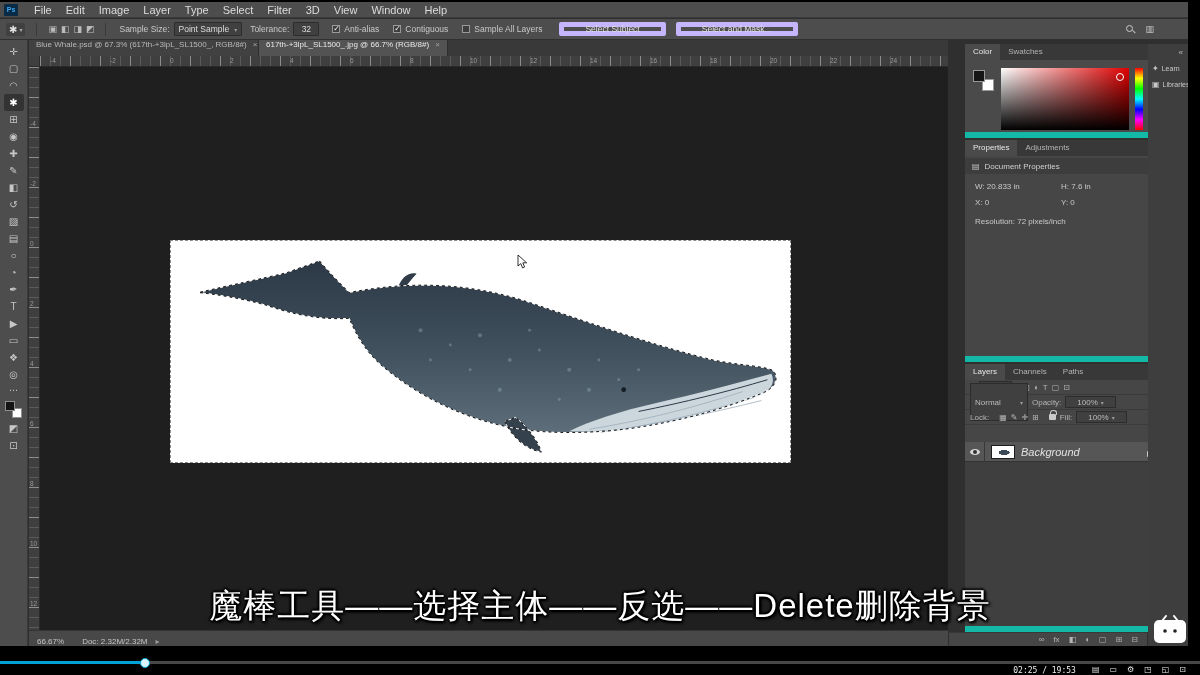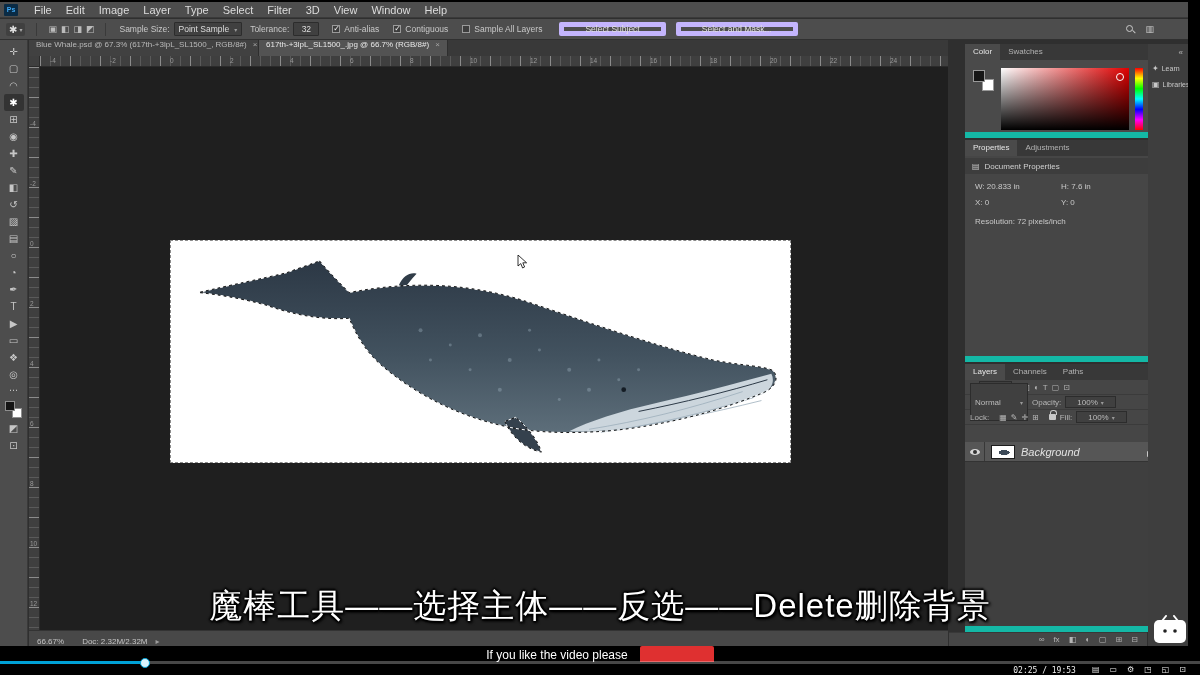--- a/index.html
+++ b/index.html
@@ -542,24 +542,20 @@
           <div class="fr-item">
             <span class="fr-icon">▣</span>
             <span>Libraries</span>
           </div>
         </div>
     </div>
   </div>
 
   <div class="subtitle">魔棒工具——选择主体——反选——Delete删除背景</div>
 
-  <div class="overlay-strip">
-    <span class="overlay-text">If you like the video please</span>
-    <span class="subscribe-btn"></span>
-  </div>
 
   <div class="tv-logo">
     <svg width="36" height="30" viewBox="0 0 36 30">
       <line x1="10" y1="6" x2="14" y2="1" stroke="#fff" stroke-width="2" stroke-linecap="round"></line>
       <line x1="26" y1="6" x2="22" y2="1" stroke="#fff" stroke-width="2" stroke-linecap="round"></line>
       <rect x="2" y="5" width="32" height="23" rx="5" fill="#fff"></rect>
       <circle cx="13" cy="16" r="1.8" fill="#222"></circle>
       <circle cx="23" cy="16" r="1.8" fill="#222"></circle>
     </svg>
   </div>

